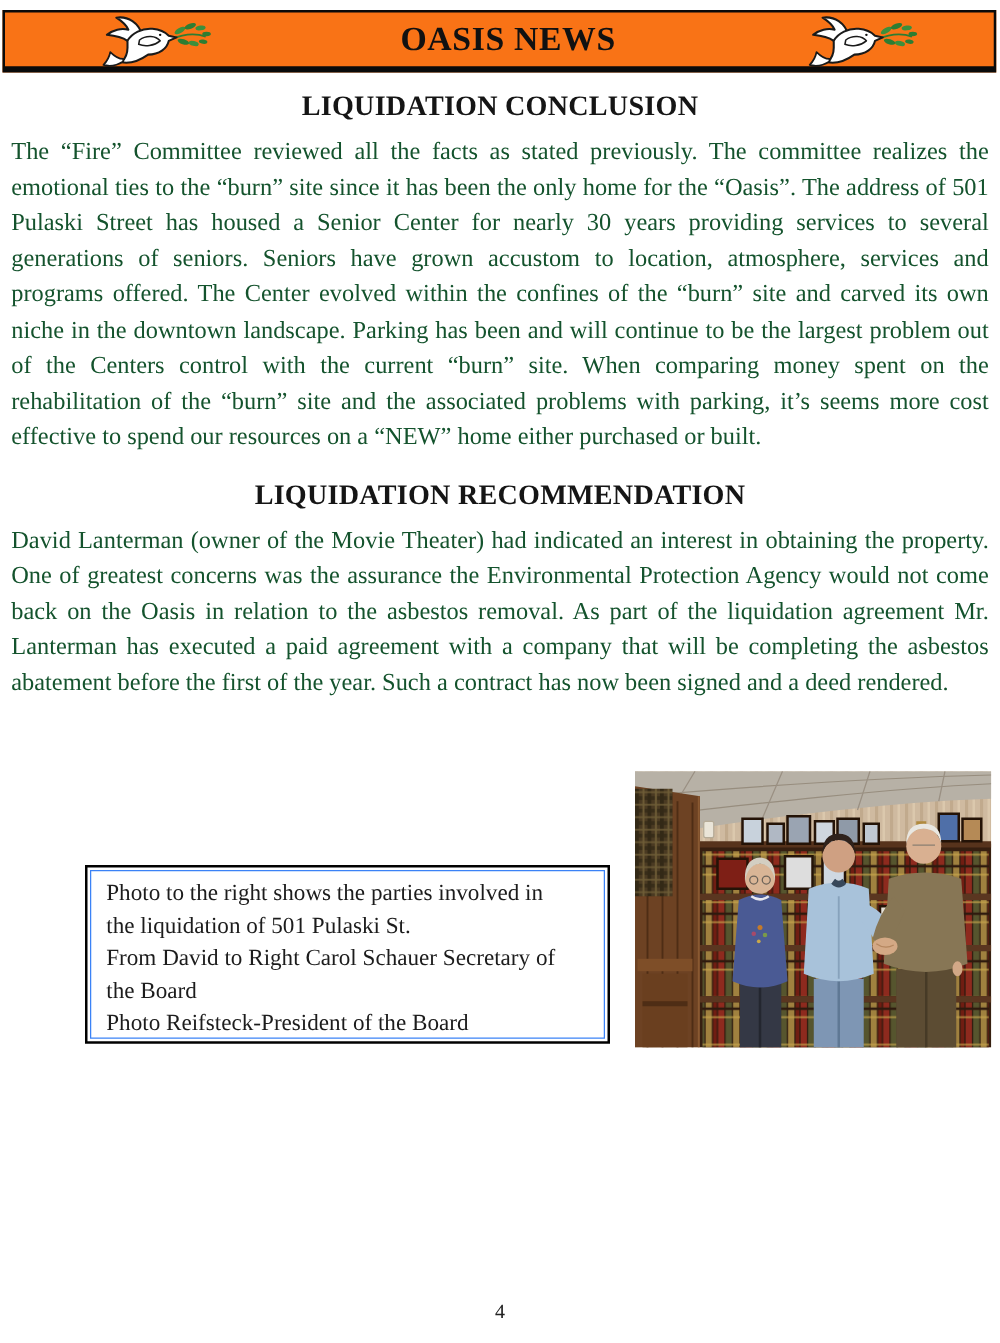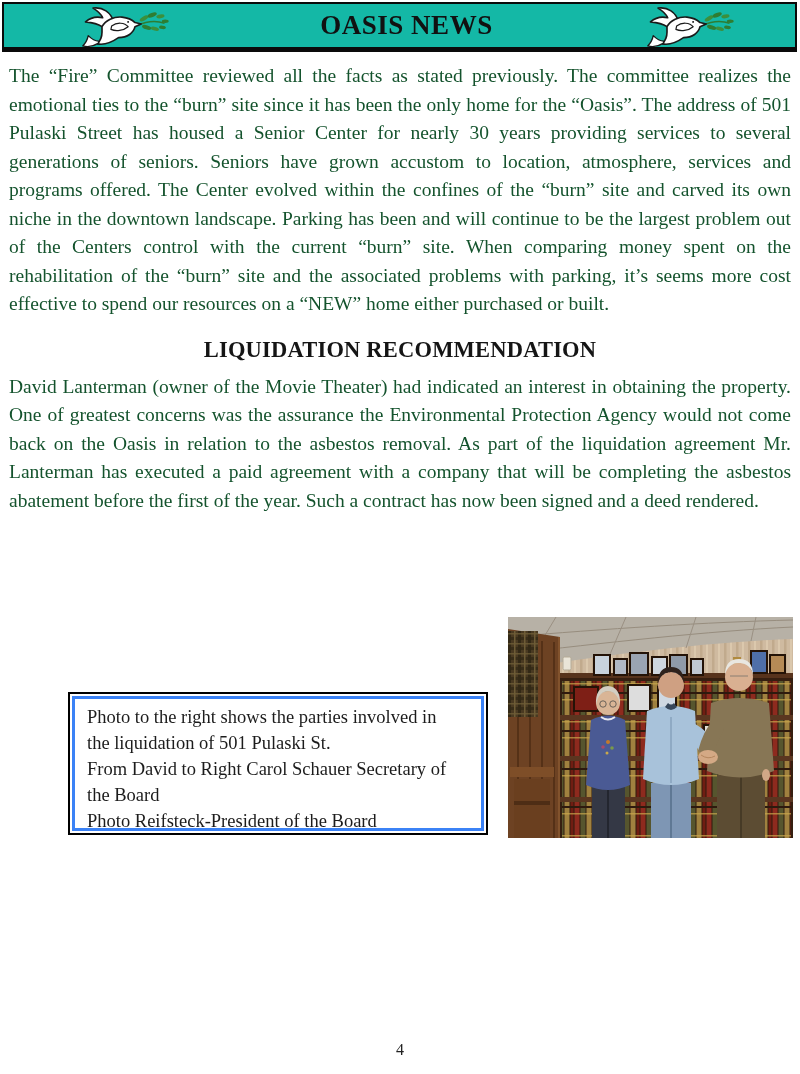--- a/index.html
+++ b/index.html
@@ -3,23 +3,23 @@
 <meta charset="utf-8">
 <style>
   html,body{margin:0;padding:0;background:#ffffff;}
   .page{
     position:relative;width:800px;height:1074px;background:#ffffff;
     font-family:"Liberation Serif","DejaVu Serif",serif;color:#1f1f1f;
     overflow:hidden;margin:0 auto;
   }
   
   .masthead{
-    position:absolute;left:2px;top:2px;width:791px;height:43px;
+    position:absolute;left:2px;top:8px;width:791px;height:43px;
     border:2px solid #0a0a0a;border-bottom-width:5px;
-    display:flex;align-items:center;background:#14b8a6;justify-content:flex-end;
+    display:flex;align-items:center;background:#f97316;justify-content:flex-end;
   }
   .masthead-title{
     flex:1;text-align:center;font-weight:bold;font-size:27px;
     letter-spacing:0.5px;color:#111;
   }
   .dove{width:96px;height:44px;flex:0 0 auto;}
   .dove.left{margin-left:72px;}
   .dove.right{margin-right:58px;}
   
   .content{position:absolute;left:9px;top:54px;width:782px;}
@@ -30,21 +30,21 @@
   .body-text{
     font-size:19.5px;line-height:28.5px;text-align:justify;
     margin:8px 0 8px 0;color:#14532d;
   }
   
   .caption-outer{
     position:absolute;left:68px;top:692px;width:420px;height:143px;
     border:2px solid #000;padding:2px;box-sizing:border-box;background:#fff;
   }
   .caption-inner{
-    border:3px solid #3b82f6;height:100%;box-sizing:border-box;
+    border:1px solid #3b82f6;height:100%;box-sizing:border-box;
     padding:5px 12px 0 12px;
   }
   .caption-line{font-size:18.5px;line-height:26px;color:#1c1c1c;}
   
   .photo{position:absolute;left:508px;top:617px;width:285px;height:221px;}
   .photo svg{display:block;width:100%;height:100%;}
   
   .page-number{
     position:absolute;left:0;right:0;top:1041px;text-align:center;
     font-size:16px;color:#222;
@@ -95,20 +95,21 @@
         <path d="M50,26 C46,12 34,4 20,6 C28,11 32,15 34,20 C26,18 16,20 9,26 C18,27 27,29 33,33 Z"></path>
         <path d="M33,33 C38,24 50,18 62,19 C72,20 78,24 81,27 L90,29 L81,33 C79,42 70,49 57,49 C47,56 36,60 26,58 C31,53 33,47 33,41 Z"></path>
         <path d="M28,57 C20,62 12,63 5,61 C10,56 12,51 13,46 C18,51 23,54 28,54 Z" stroke-width="2"></path>
         <path d="M47,32 C55,26 66,27 71,33 C64,39 53,40 46,37 Z" stroke-width="1.8"></path>
       </g>
       <circle cx="71" cy="26" r="1.4" fill="#111"></circle>
     </svg>
   </div>
 
   <div class="content">
+    <div class="section-heading">LIQUIDATION CONCLUSION</div>
     <p class="body-text">The “Fire” Committee reviewed all the facts as stated previously. The committee realizes the emotional ties to the “burn” site since it has been the only home for the “Oasis”. The address of 501 Pulaski Street has housed a Senior Center for nearly 30 years providing services to several generations of seniors. Seniors have grown accustom to location, atmosphere, services and programs offered. The Center evolved within the confines of the “burn” site and carved its own niche in the downtown landscape. Parking has been and will continue to be the largest problem out of the Centers control with the current “burn” site. When comparing money spent on the rehabilitation of the “burn” site and the associated problems with parking, it’s seems more cost effective to spend our resources on a “NEW” home either purchased or built.</p>
 
     <div class="section-heading">LIQUIDATION RECOMMENDATION</div>
     <p class="body-text">David Lanterman (owner of the Movie Theater) had indicated an interest in obtaining the property. One of greatest concerns was the assurance the Environmental Protection Agency would not come back on the Oasis in relation to the asbestos removal.  As part of the liquidation agreement Mr. Lanterman has executed a paid agreement with a company that will be completing the asbestos abatement before the first of the year.  Such a contract has now been signed and a deed rendered.</p>
   </div>
 
   <div class="caption-outer">
     <div class="caption-inner">
       <div class="caption-line">Photo to the right shows the parties involved in</div>
       <div class="caption-line">the liquidation of 501 Pulaski St.</div>

